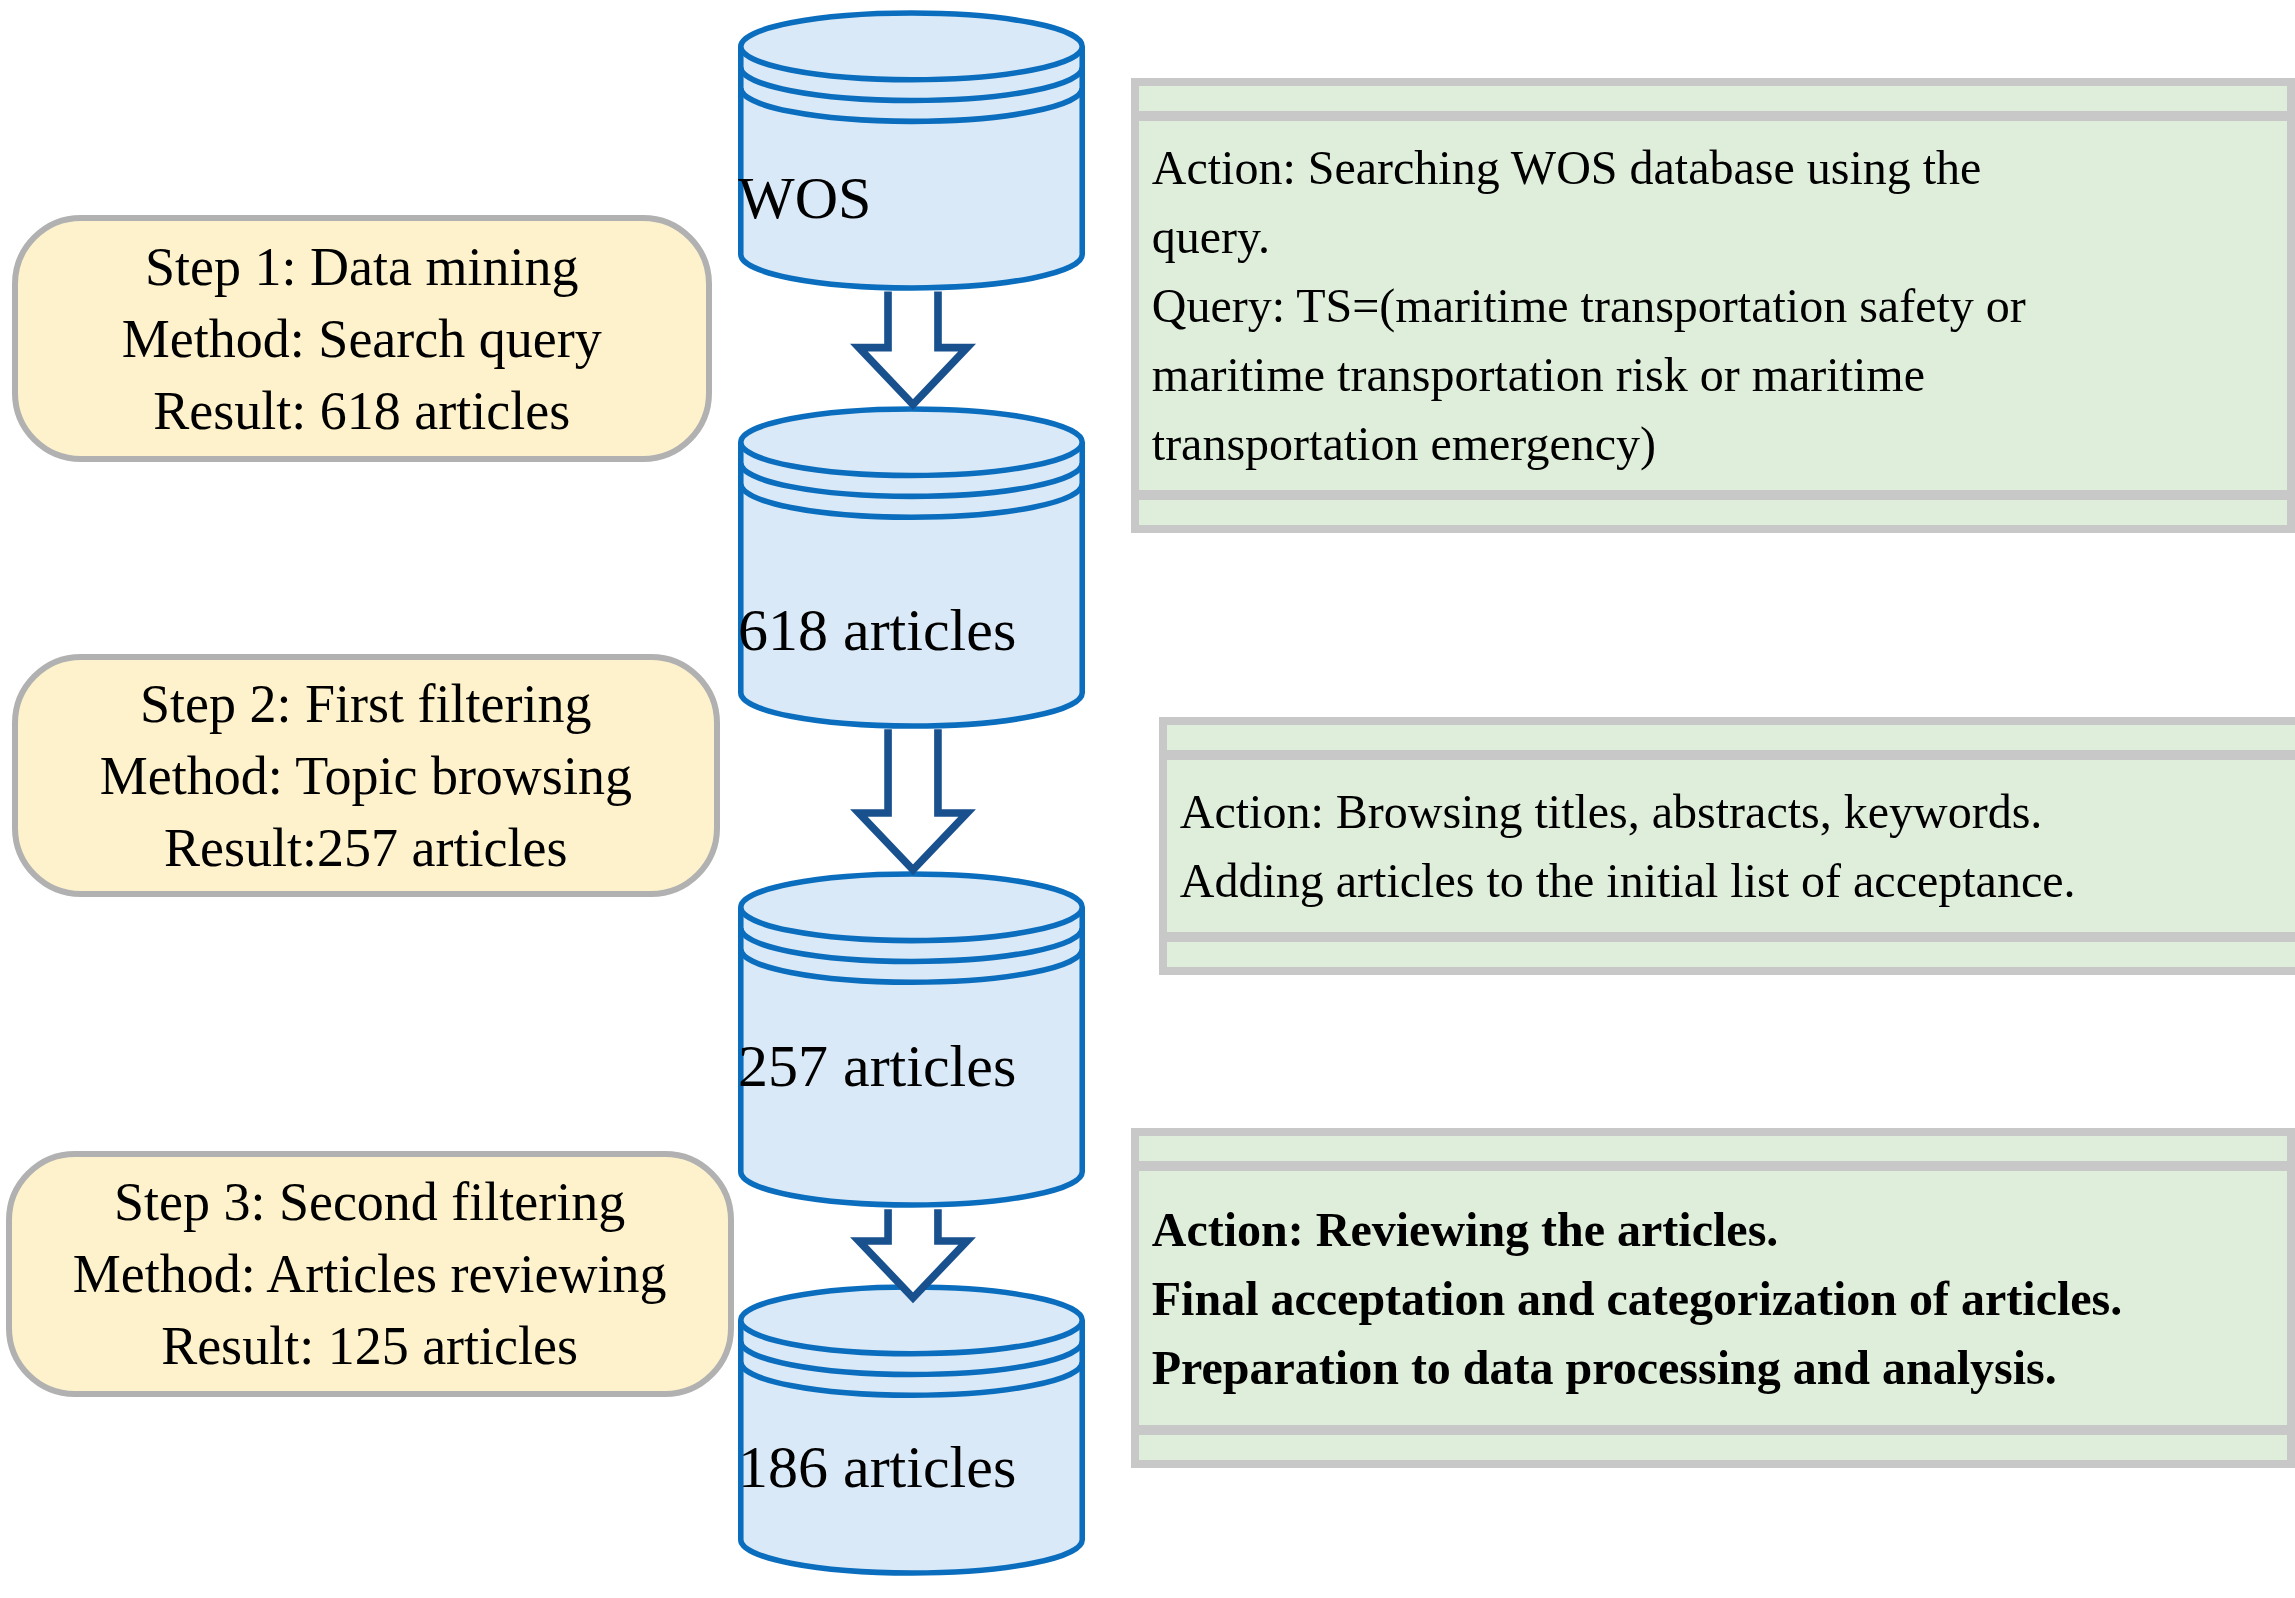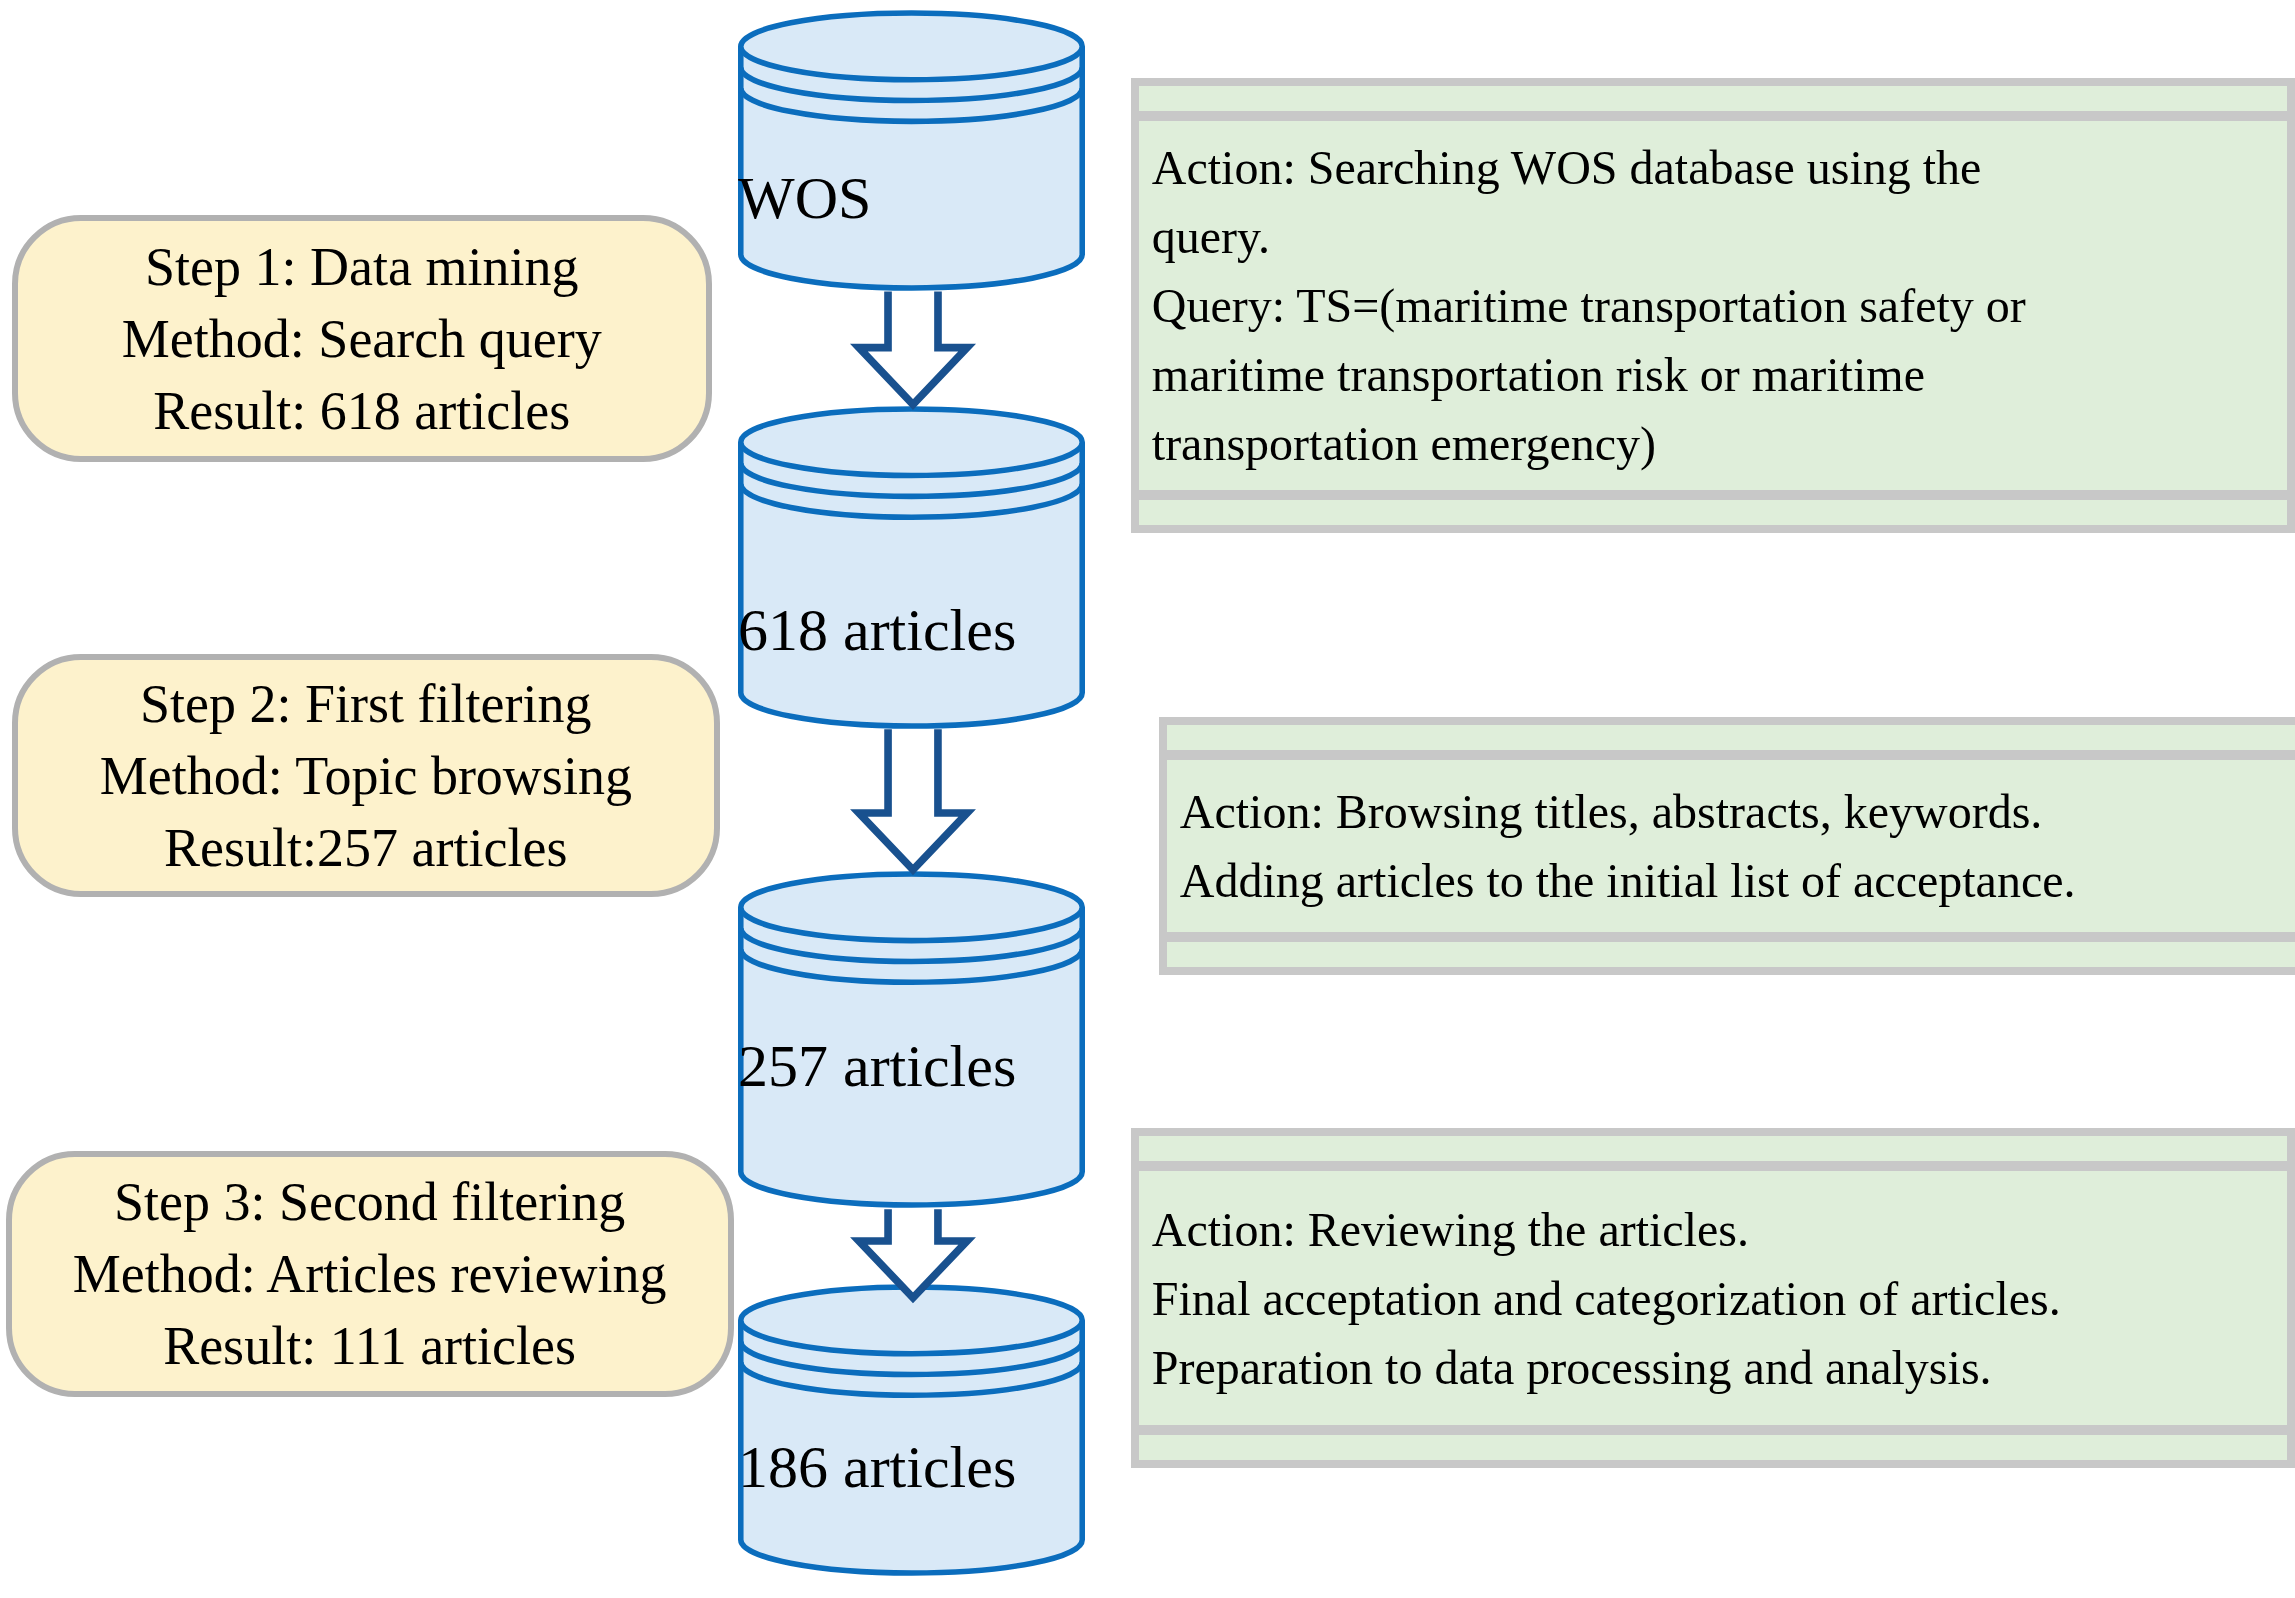--- a/index.html
+++ b/index.html
@@ -128,21 +128,21 @@
 
   <div class="ybox" style="left:11.8px;top:654px;width:708px;height:243px;">
     <div>Step 2: First filtering</div>
     <div>Method: Topic browsing</div>
     <div>Result:257 articles</div>
   </div>
 
   <div class="ybox" style="left:5.6px;top:1151px;width:728px;height:246px;">
     <div>Step 3: Second filtering</div>
     <div>Method: Articles reviewing</div>
-    <div>Result: 111 articles</div>
+    <div>Result: 125 articles</div>
   </div>
 
   <div class="gbox" style="left:1131px;top:78px;width:1164px;height:455px;">
     <div class="gstrip"></div>
     <div class="gcontent">
       <div>Action: Searching WOS database using the</div>
       <div>query.</div>
       <div>Query: TS=(maritime transportation safety or</div>
       <div>maritime transportation risk or maritime</div>
       <div>transportation emergency)</div>
@@ -152,21 +152,21 @@
 
   <div class="gbox" style="left:1131px;top:717px;width:1164px;height:258px;margin-left:28px;">
     <div class="gstrip"></div>
     <div class="gcontent">
       <div>Action: Browsing titles, abstracts, keywords.</div>
       <div>Adding articles to the initial list of acceptance.</div>
     </div>
     <div class="gstrip"></div>
   </div>
 
-  <div class="gbox" style="left:1131px;top:1128px;width:1164px;height:340px;">
+  <div class="gbox" style="left:1131px;top:1128px;width:1164px;height:340px;font-weight:bold;">
     <div class="gstrip"></div>
     <div class="gcontent">
       <div>Action: Reviewing the articles.</div>
       <div>Final acceptation and categorization of articles.</div>
       <div>Preparation to data processing and analysis.</div>
     </div>
     <div class="gstrip"></div>
   </div>
 
 </div>

